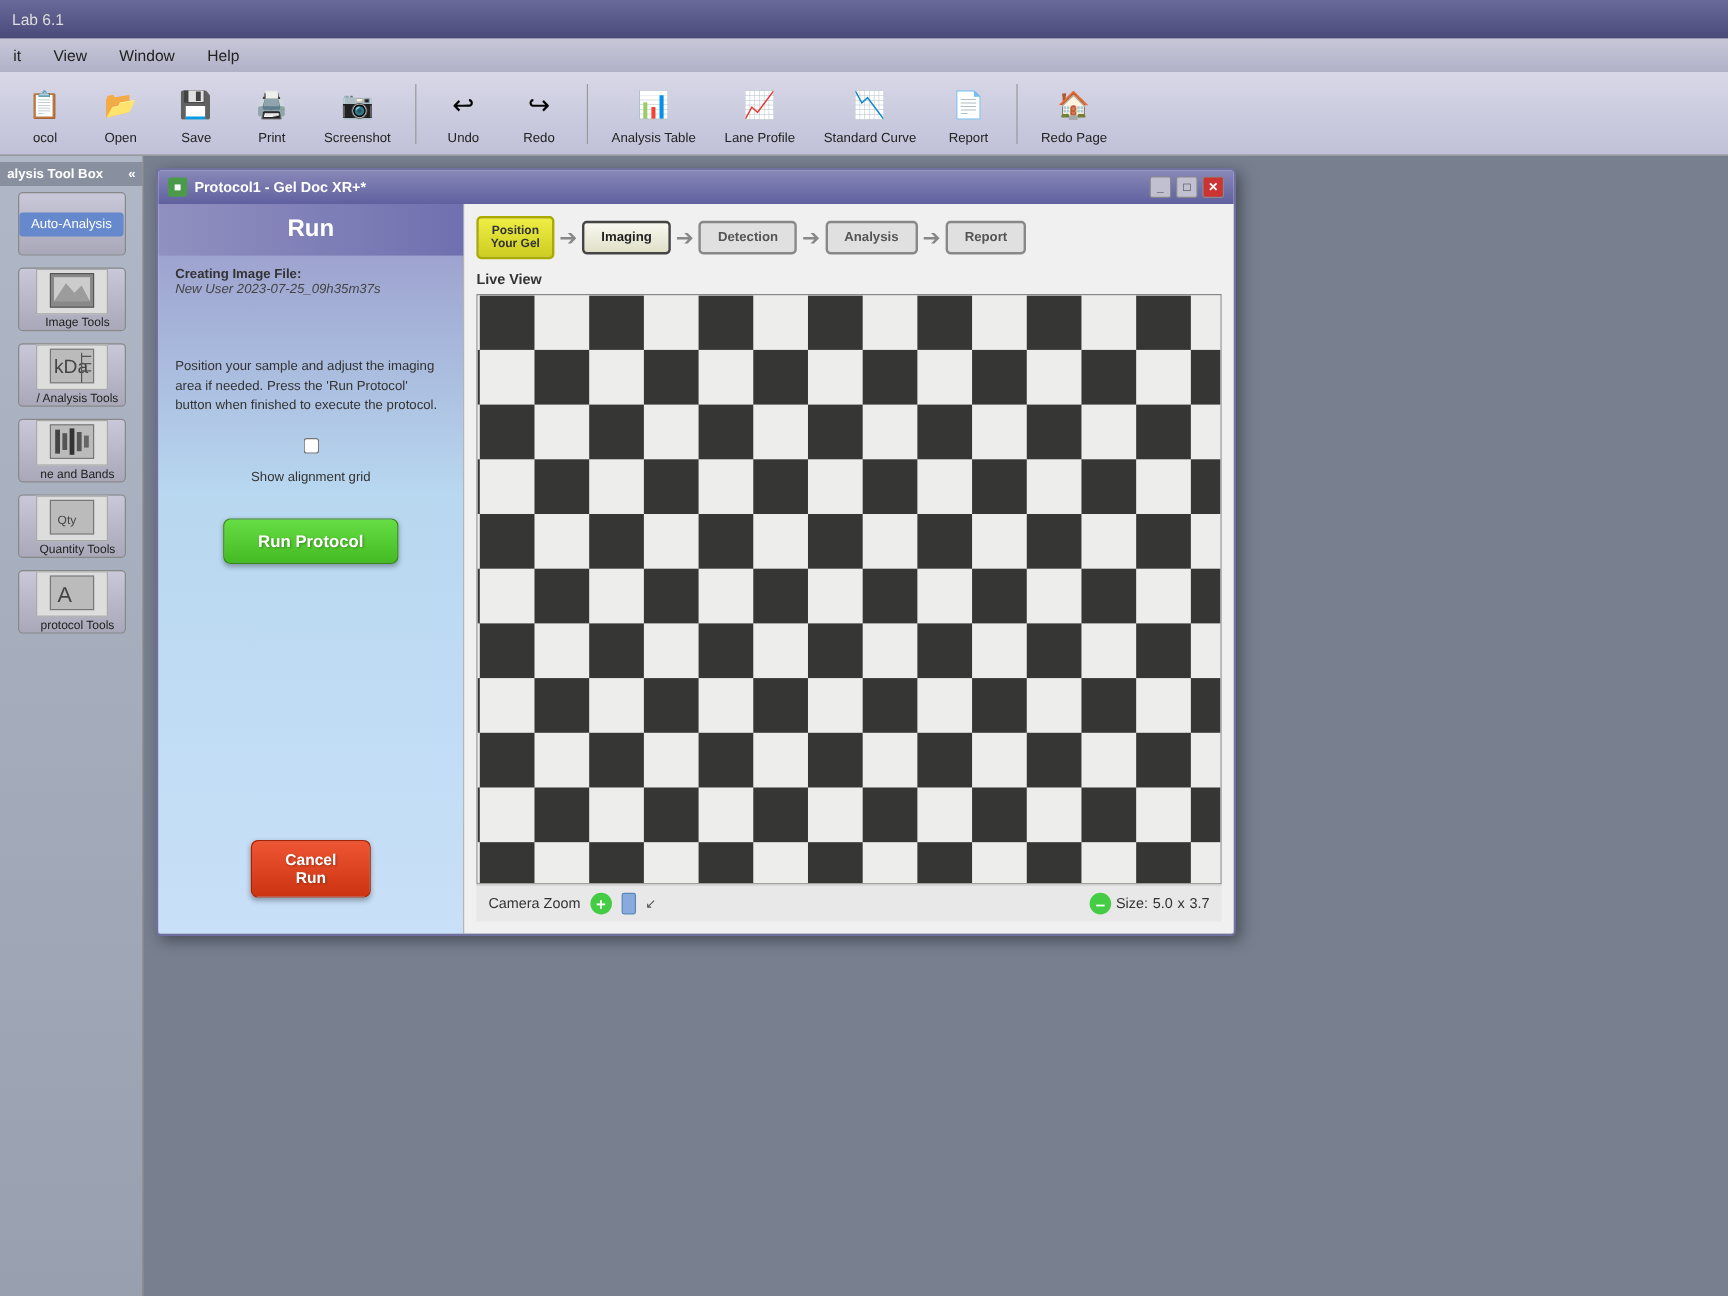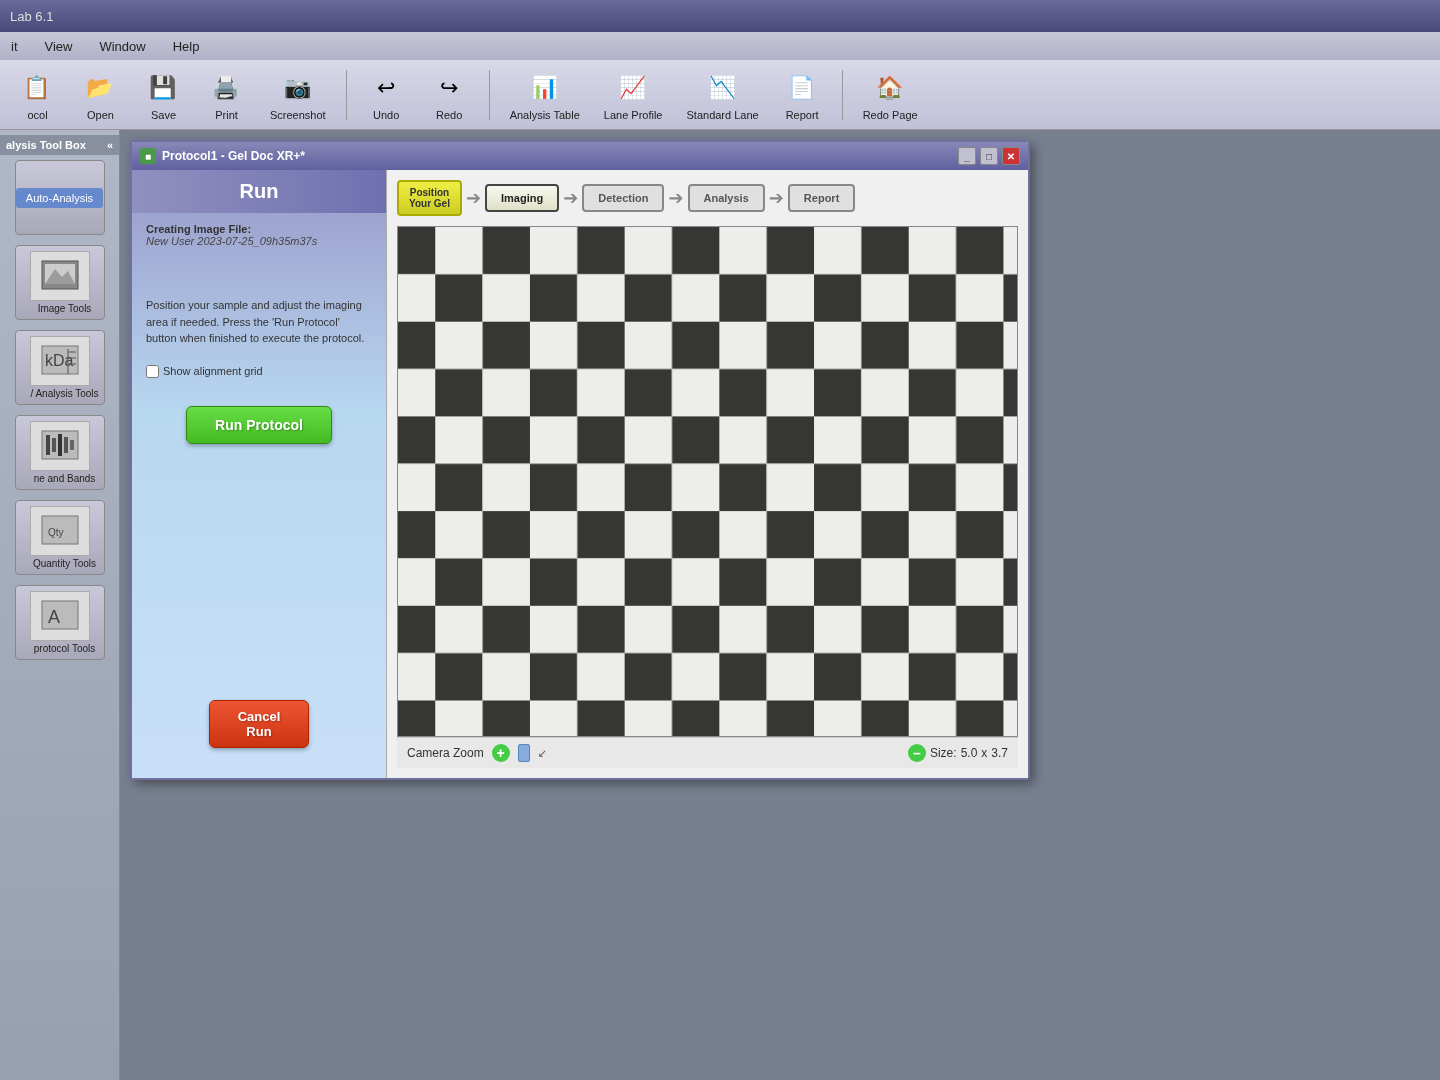--- a/index.html
+++ b/index.html
@@ -99,21 +99,21 @@
       justify-content: space-between;
       width: 100%;
       padding: 4px 6px;
       background: #8890a0;
       color: #fff;
       font-size: 11px;
       font-weight: bold;
     }
     .sidebar-tool {
       width: 90px;
-      height: 75px;
+      height: 53px;
       background: linear-gradient(to bottom, #c8c8d8, #a8a8b8);
       border: 1px solid #888;
       border-radius: 4px;
       margin: 5px 0;
       cursor: pointer;
       display: flex;
       flex-direction: column;
       align-items: center;
       justify-content: center;
       overflow: hidden;
@@ -235,23 +235,24 @@
       padding: 10px 14px;
       font-size: 11px;
       color: #333;
       line-height: 1.5;
       margin-top: 30px;
     }
     .alignment-grid-row {
       display: flex;
       align-items: center;
       padding: 8px 14px;
-      gap: 4px;
+      gap: 14px;
       font-size: 11px;
       color: #333;
+      flex-direction: column;
     }
     .run-protocol-btn {
       margin: 20px auto;
       display: block;
       background: linear-gradient(to bottom, #66dd44, #44bb22);
       color: #fff;
       font-size: 14px;
       font-weight: bold;
       border: 1px solid #338811;
       border-radius: 6px;
@@ -443,21 +444,21 @@
   <div class="toolbar-item">
     <div class="toolbar-icon">📊</div>
     <div class="toolbar-label">Analysis Table</div>
   </div>
   <div class="toolbar-item">
     <div class="toolbar-icon">📈</div>
     <div class="toolbar-label">Lane Profile</div>
   </div>
   <div class="toolbar-item">
     <div class="toolbar-icon">📉</div>
-    <div class="toolbar-label">Standard Lane</div>
+    <div class="toolbar-label">Standard Curve</div>
   </div>
   <div class="toolbar-item">
     <div class="toolbar-icon">📄</div>
     <div class="toolbar-label">Report</div>
   </div>
   <div class="toolbar-separator"></div>
   <div class="toolbar-item">
     <div class="toolbar-icon">🏠</div>
     <div class="toolbar-label">Redo Page</div>
   </div>
@@ -584,20 +585,21 @@
             <div class="step-arrow">➔</div>
             <div class="step-btn current">Imaging</div>
             <div class="step-arrow">➔</div>
             <div class="step-btn">Detection</div>
             <div class="step-arrow">➔</div>
             <div class="step-btn">Analysis</div>
             <div class="step-arrow">➔</div>
             <div class="step-btn">Report</div>
           </div>
 
+          <div class="live-view-label">Live View</div>
 
           <div class="checkerboard-container">
             <svg class="checker" viewBox="0 0 620 430" preserveAspectRatio="xMidYMid slice">
               <defs>
                 <pattern id="checker" x="0" y="0" width="80" height="80" patternUnits="userSpaceOnUse">
                   <rect x="0" y="0" width="40" height="40" fill="#f0f0f0"></rect>
                   <rect x="40" y="0" width="40" height="40" fill="#2a2a2a"></rect>
                   <rect x="0" y="40" width="40" height="40" fill="#2a2a2a"></rect>
                   <rect x="40" y="40" width="40" height="40" fill="#f0f0f0"></rect>
                 </pattern>

